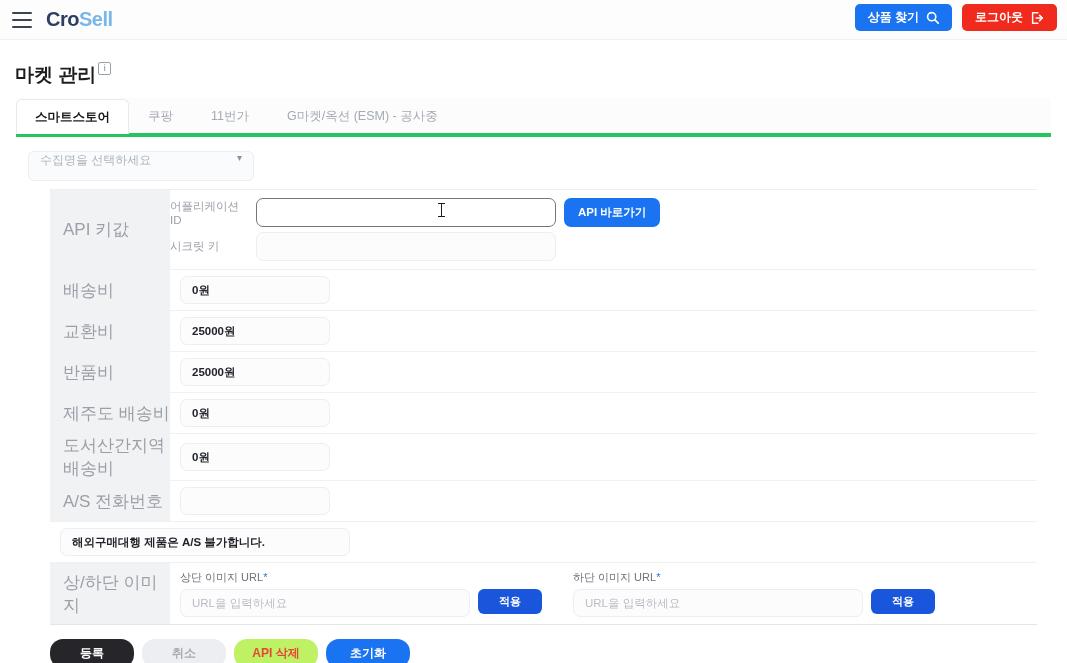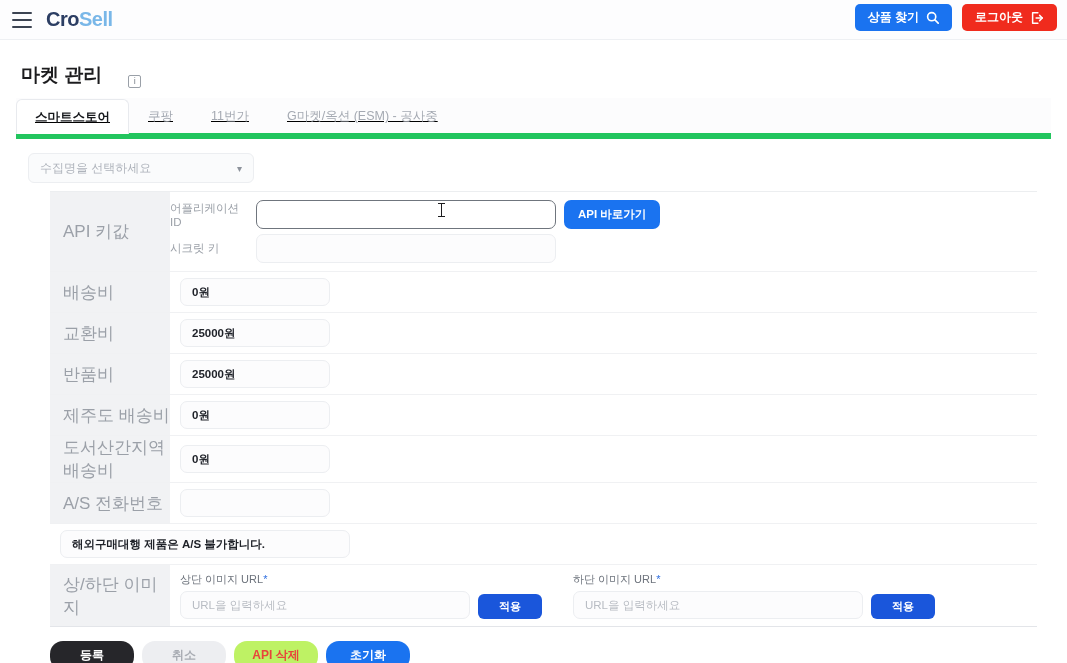--- a/index.html
+++ b/index.html
@@ -50,39 +50,38 @@
     cursor: pointer;
     font-family: inherit;
   }
   .btn-find { background: #1a73f0; }
   .btn-logout { background: #f02b1d; }
   .ico { display: inline-block; line-height: 0; }
 
   
   .page { padding: 0 14px; }
   .page-title {
-    margin: 22px 0 10px 7px;
+    margin: 22px 0 10px 1px;
     font-size: 19px; font-weight: bold; color: #1c1c1e;
-    display: flex; align-items: flex-end; gap: 26px;
+    display: flex; align-items: flex-start; gap: 2px;
   }
   .info-icon {
     width: 13px; height: 13px;
     border: 1px solid #9aa0a8; border-radius: 2px;
     display: inline-flex; align-items: center; justify-content: center;
     font-size: 9px; font-weight: normal; color: #7c838c;
     line-height: 1;
   }
 
   
   .tabs {
     display: flex; align-items: flex-end;
-    border-bottom: 6px solid #22c55e;
+    border-bottom: 4px solid #22c55e;
     margin: 0 2px 0 2px;
     background: #fcfcfd;
-    text-decoration: underline;
   }
   .tab {
     padding: 9px 18px 8px 18px;
     font-size: 12.5px;
     color: #a4a9b2;
     cursor: pointer;
     border: 1px solid transparent;
     border-bottom: none;
     border-radius: 6px 6px 0 0;
     white-space: nowrap;
@@ -95,21 +94,21 @@
     margin-bottom: -1px;
   }
 
   
   .select-row { padding: 14px 2px 8px 14px; }
   .select-box {
     width: 226px; height: 30px;
     background: #fafbfc;
     border: 1px solid #eceef1;
     border-radius: 6px;
-    display: flex; align-items: center; justify-content: space-between;
+    display: flex; justify-content: space-between;
     padding: 0 11px;
     font-size: 12px; color: #aeb3bb;
     cursor: pointer;
   }
   .chev { color: #8d939c; font-size: 10px; }
 
   
   .table {
     margin: 0 16px 0 36px;
     border-top: 1px solid #eceef0;
@@ -183,21 +182,21 @@
   }
   .caret::before { top: 0; }
   .caret::after { bottom: 0; }
 
   
   .img-cell { flex: 1; display: flex; padding: 7px 0 7px 10px; gap: 0; }
   .img-group { display: flex; flex-direction: column; gap: 4px; }
   .img-group.first { width: 393px; }
   .img-label { font-size: 11px; color: #6d737c; }
   .img-label .req { color: #2f6fe0; }
-  .img-inline { display: flex; align-items: flex-end; gap: 8px; }
+  .img-inline { display: flex; align-items: flex-start; gap: 8px; }
   .btn-apply {
     background: #1a56db; color: #fff;
     border: none; border-radius: 6px;
     height: 25px; width: 64px;
     font-size: 11px; font-weight: bold;
     cursor: pointer; font-family: inherit;
   }
 
   
   .footer {

